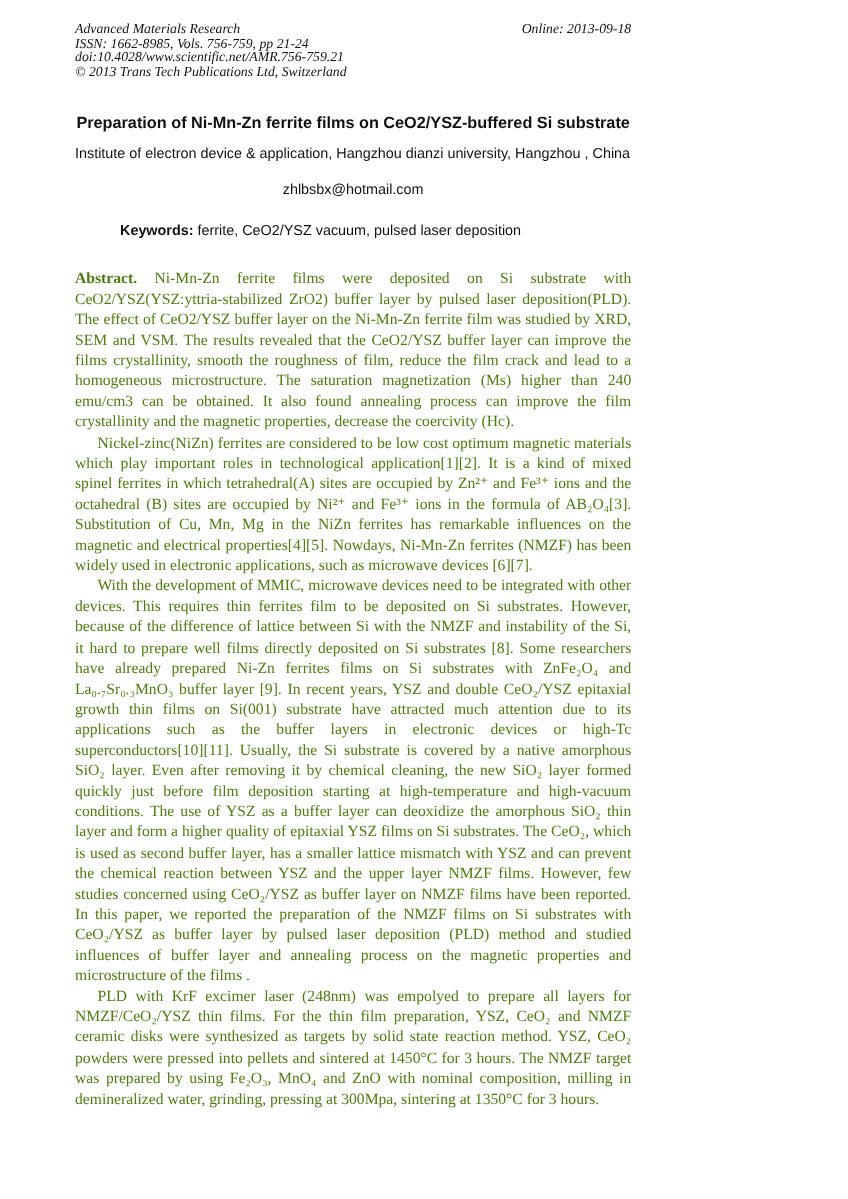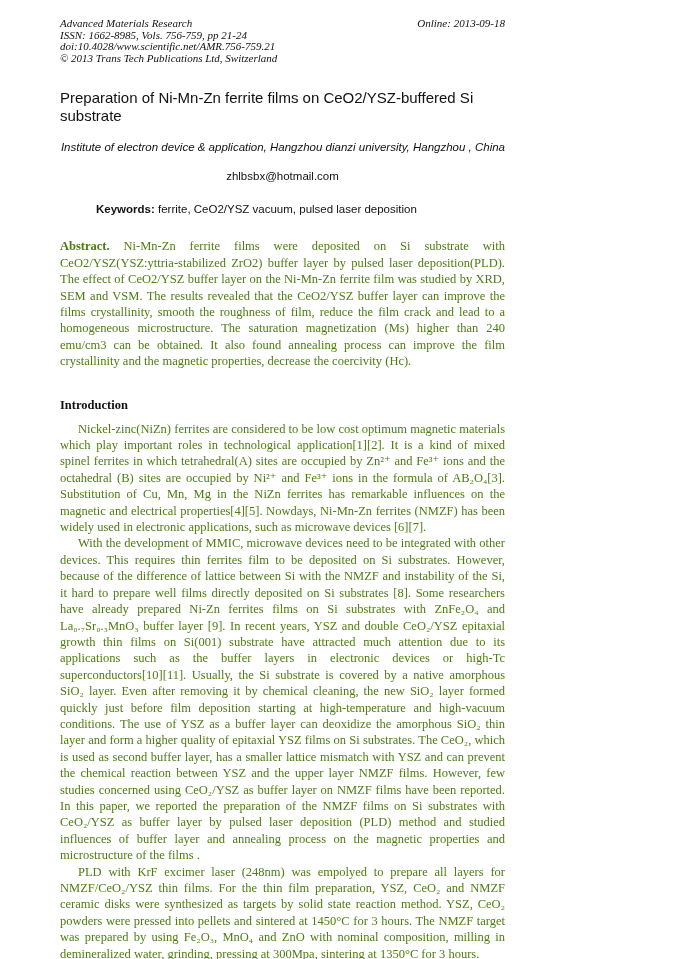--- a/index.html
+++ b/index.html
@@ -18,39 +18,39 @@
     justify-content: space-between;
     align-items: flex-start;
     font-family: "Liberation Serif", "DejaVu Serif", serif;
     font-style: italic;
     font-size: 11px;
     line-height: 11.6px;
     color: #111;
   }
   .title {
     margin: 25px 0 0 0;
+    text-align: center;
     font-family: "Liberation Sans", "DejaVu Sans", sans-serif;
-    font-weight: normal;
-    font-size: 15px;
+    font-weight: bold;
+    font-size: 13px;
     line-height: 18px;
   }
   .authors {
     margin-top: 10px;
     text-align: center;
     font-family: "Liberation Sans", "DejaVu Sans", sans-serif;
     font-size: 15px;
     line-height: 18px;
   }
   .affiliation {
-    margin-top: 15px;
-    text-align: right;
+    margin-top: 9px;
+    text-align: left;
     font-family: "Liberation Sans", "DejaVu Sans", sans-serif;
     font-size: 11.5px;
     line-height: 14px;
-    font-style: italic;
   }
   .email {
     margin-top: 15px;
     text-align: center;
     font-family: "Liberation Sans", "DejaVu Sans", sans-serif;
     font-size: 11.5px;
     line-height: 14px;
   }
   .keywords {
     margin-top: 19px;
@@ -98,19 +98,18 @@
 
 
   <div class="affiliation">Institute of electron device &amp; application, Hangzhou dianzi university, Hangzhou , China</div>
 
   <div class="email">zhlbsbx@hotmail.com</div>
 
   <div class="keywords"><span class="kw-label">Keywords:</span><span> ferrite, CeO2/YSZ vacuum, pulsed laser deposition</span></div>
 
   <p class="body-text abstract"><span class="abs-label">Abstract.</span><span> Ni-Mn-Zn ferrite films were deposited on Si substrate with CeO2/YSZ(YSZ:yttria-stabilized ZrO2) buffer layer by pulsed laser deposition(PLD). The effect of CeO2/YSZ buffer layer on the Ni-Mn-Zn ferrite film was studied by XRD, SEM and VSM. The results revealed that the CeO2/YSZ buffer layer can improve the films crystallinity, smooth the roughness of film, reduce the film crack and lead to a homogeneous microstructure. The saturation magnetization (Ms) higher than 240 emu/cm3 can be obtained. It also found annealing process can improve the film crystallinity and the magnetic properties, decrease the coercivity (Hc).</span></p>
 
-  <h2 class="section-heading">Introduction</h2>
   <p class="body-text indent">Nickel-zinc(NiZn) ferrites are considered to be low cost optimum magnetic materials which play important roles in technological application[1][2]. It is a kind of mixed spinel ferrites in which tetrahedral(A) sites are occupied by Zn²⁺ and Fe³⁺ ions and the octahedral (B) sites are occupied by Ni²⁺ and Fe³⁺ ions in the formula of AB₂O₄[3]. Substitution of Cu, Mn, Mg in the NiZn ferrites has remarkable influences on the magnetic and electrical properties[4][5]. Nowdays, Ni-Mn-Zn ferrites (NMZF) has been widely used in electronic applications, such as microwave devices [6][7].</p>
   <p class="body-text indent">With the development of MMIC, microwave devices need to be integrated with other devices. This requires thin ferrites film to be deposited on Si substrates. However, because of the difference of lattice between Si with the NMZF and instability of the Si, it hard to prepare well films directly deposited on Si substrates [8]. Some researchers have already prepared Ni-Zn ferrites films on Si substrates with ZnFe₂O₄ and La₀.₇Sr₀.₃MnO₃ buffer layer [9]. In recent years,  YSZ and double CeO₂/YSZ epitaxial growth thin films on Si(001) substrate have attracted much attention due to its applications such as the buffer layers in electronic devices or high-Tc superconductors[10][11]. Usually, the Si substrate is covered by a native amorphous SiO₂ layer. Even after removing it by chemical cleaning, the new SiO₂ layer formed quickly just before film deposition starting at high-temperature and high-vacuum conditions. The use of YSZ as a buffer layer can deoxidize the amorphous SiO₂ thin layer and form a higher quality of epitaxial YSZ films on Si substrates. The CeO₂, which is used as second buffer layer, has a smaller lattice mismatch with YSZ and can prevent the chemical reaction between YSZ and the upper layer NMZF films. However, few studies concerned using CeO₂/YSZ as buffer layer on NMZF films have been reported. In this paper, we reported the preparation of the NMZF films on Si substrates with CeO₂/YSZ as buffer layer by pulsed laser deposition (PLD) method and studied  influences of buffer layer and annealing process on the magnetic properties and microstructure of the films .</p>
 
   <p class="body-text indent">PLD with KrF excimer laser (248nm) was empolyed to prepare all layers for NMZF/CeO₂/YSZ thin films. For the thin film preparation, YSZ, CeO₂ and NMZF ceramic disks were synthesized as targets by solid state reaction method. YSZ, CeO₂ powders were pressed into pellets and sintered at 1450°C for 3 hours. The NMZF target was prepared by using Fe₂O₃, MnO₄ and ZnO with nominal composition, milling in demineralized water, grinding, pressing at 300Mpa, sintering at 1350°C for 3 hours.</p>
 
 </div>
 
 </body></html>

